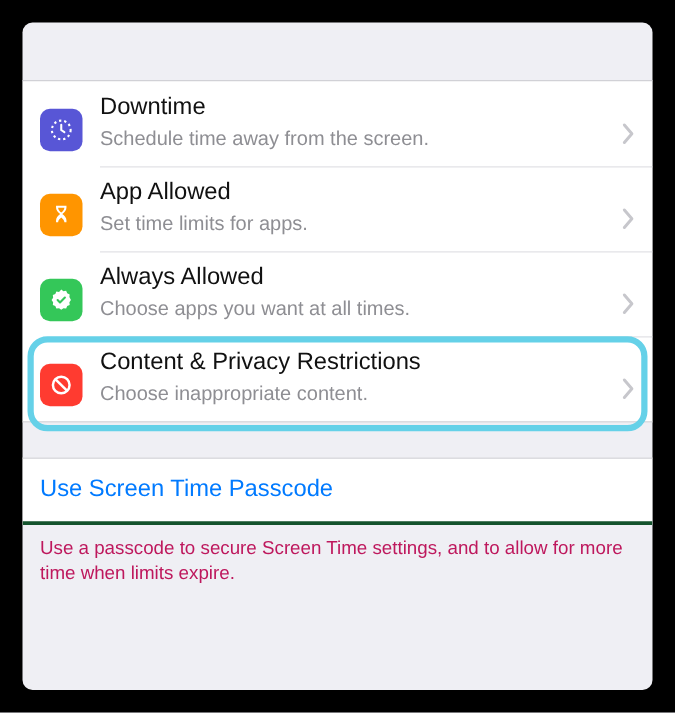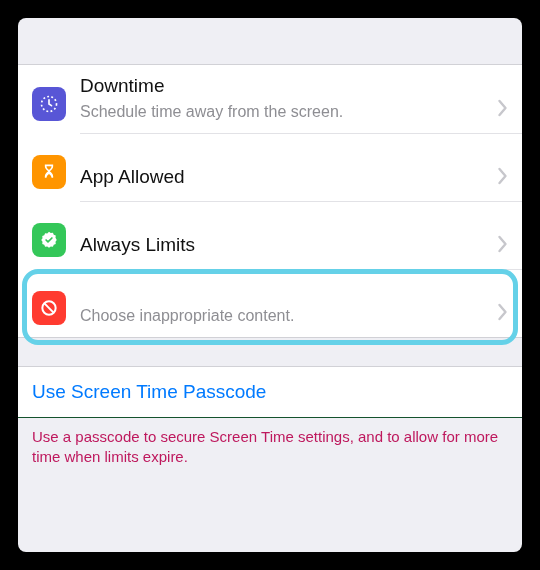--- a/index.html
+++ b/index.html
@@ -80,21 +80,21 @@
     position: absolute;
     border: 5px solid #65d1e8;
     border-radius: 16px;
     pointer-events: none;
     z-index: 50;
   }
   .gap { height: 28px; }
   .linkrow {
     background: #fff;
     border-top: 1px solid #d1d1d6;
-    border-bottom: 1px solid #14532d;
+    border-bottom: 3px solid #14532d;
     padding: 14px 14px;
   }
   .linkrow a {
     color: #007aff;
     font-size: 19px;
     text-decoration: none;
   }
   .footer {
     padding: 9px 14px 0 14px;
     font-size: 15px;
@@ -130,55 +130,58 @@
 
     <div class="row">
       <div class="rule"></div>
       <div class="icon icon-orange">
         <svg viewBox="0 0 24 24" fill="currentColor">
           <path d="M7 3h10v2c0 2.5-2 4.5-4 6 2 1.5 4 3.5 4 6v2H7v-2c0-2.5 2-4.5 4-6-2-1.5-4-3.5-4-6V3zm2 2c0 2 1.7 3.6 3 4.6 1.3-1 3-2.6 3-4.6H9zm0 14h6c0-2-1.7-3.6-3-4.6-1.3 1-3 2.6-3 4.6z"></path>
         </svg>
       </div>
       <div class="texts">
         <div class="title">App Allowed</div>
+        <div class="subtitle">Set time limits for apps.</div>
       </div>
       <div class="chev">
         <svg viewBox="0 0 10 18" fill="none" stroke="currentColor" stroke-width="2.4" stroke-linecap="round" stroke-linejoin="round">
             <path d="M2 2l6 7-6 7"></path>
           </svg>
       </div>
     </div>
 
     <div class="row">
       <div class="rule"></div>
       <div class="icon icon-green">
         <svg viewBox="0 0 24 24" fill="#fff">
           <path d="M12 2l2.1 1.5 2.6-.3 1 2.4 2.4 1-.3 2.6L21.3 12l-1.5 2.1.3 2.6-2.4 1-1 2.4-2.6-.3L12 21.3l-2.1-1.5-2.6.3-1-2.4-2.4-1 .3-2.6L2.7 12l1.5-2.1-.3-2.6 2.4-1 1-2.4 2.6.3L12 2z"></path>
           <path d="M8.5 12l2.3 2.3 4.7-4.7" fill="none" stroke="#34c759" stroke-width="2" stroke-linecap="round" stroke-linejoin="round"></path>
         </svg>
       </div>
       <div class="texts">
-        <div class="title">Always Limits</div>
+        <div class="title">Always Allowed</div>
+        <div class="subtitle">Choose apps you want at all times.</div>
       </div>
       <div class="chev">
         <svg viewBox="0 0 10 18" fill="none" stroke="currentColor" stroke-width="2.4" stroke-linecap="round" stroke-linejoin="round">
             <path d="M2 2l6 7-6 7"></path>
           </svg>
       </div>
     </div>
 
     <div class="row">
       <div class="rule"></div>
       <div class="icon icon-red">
         <svg viewBox="0 0 24 24" fill="none" stroke="#fff" stroke-width="2.4">
           <circle cx="12" cy="12" r="8"></circle>
           <path d="M6.5 6.5l11 11"></path>
         </svg>
       </div>
       <div class="texts">
+        <div class="title">Content &amp; Privacy Restrictions</div>
         <div class="subtitle">Choose inappropriate content.</div>
       </div>
       <div class="chev">
         <svg viewBox="0 0 10 18" fill="none" stroke="currentColor" stroke-width="2.4" stroke-linecap="round" stroke-linejoin="round">
             <path d="M2 2l6 7-6 7"></path>
           </svg>
       </div>
     </div>
 
     <div class="highlight" style="left:4px; right:4px; top:204px; height:76px;"></div>

